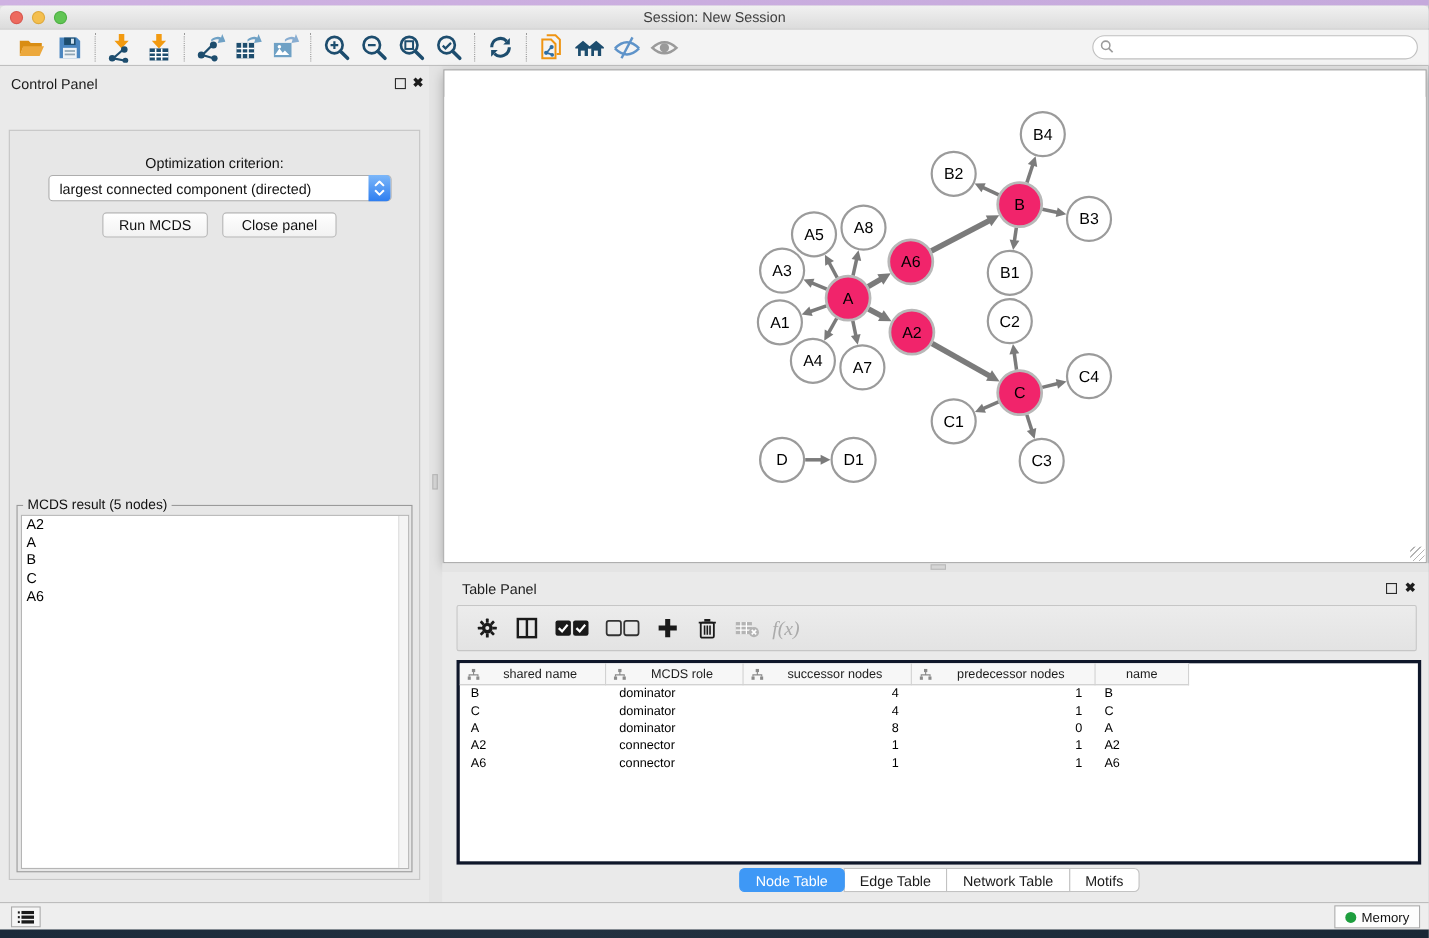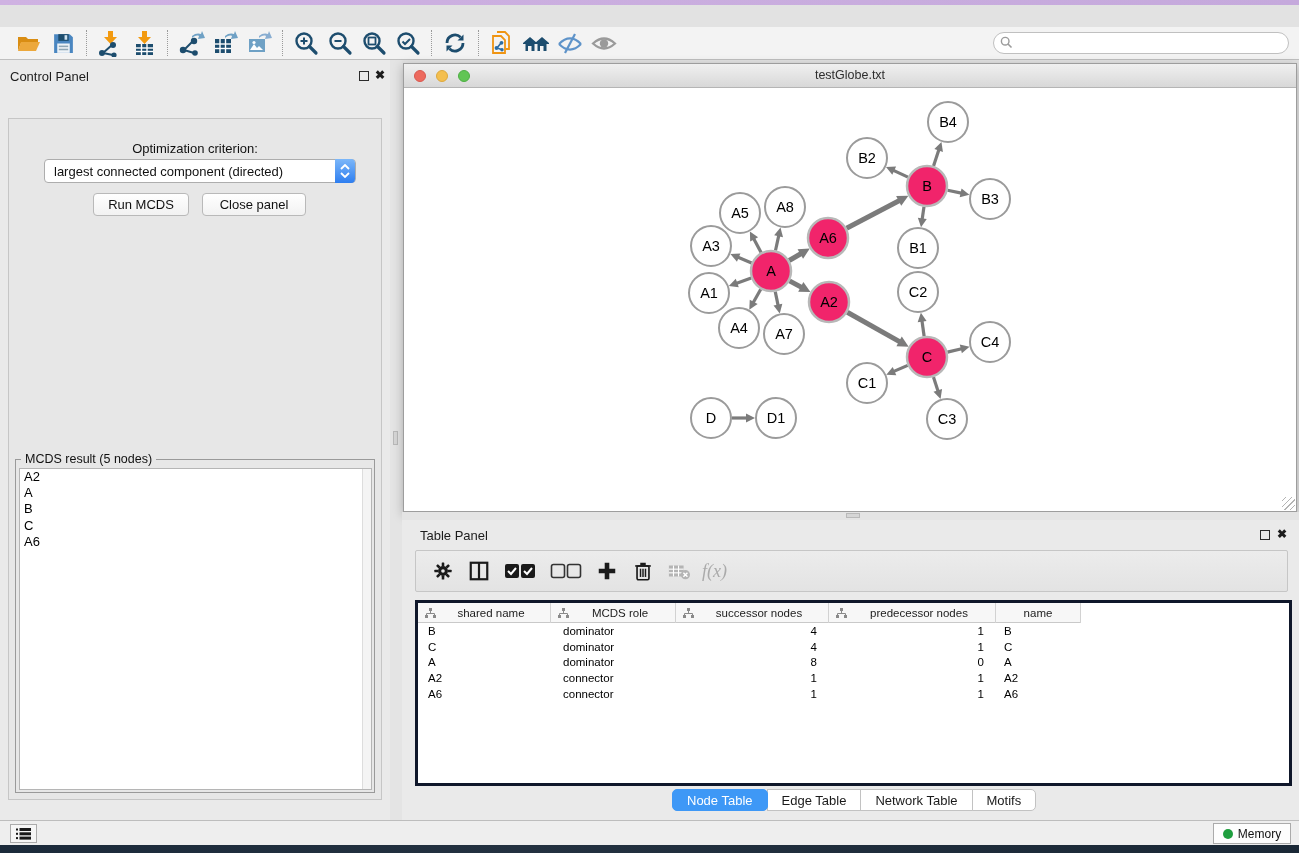--- a/index.html
+++ b/index.html
@@ -108,20 +108,28 @@
   .mem-dot { width:10px; height:10px; border-radius:50%; }
 
   svg text { font-family:"Liberation Sans", sans-serif; }
 </style>
 </head>
 <body>
 
 <div class="screen">
   <div class="wall-top"></div>
 
+  <div class="titlebar">
+    <div class="lights">
+      <div class="light red"></div>
+      <div class="light yellow"></div>
+      <div class="light green"></div>
+    </div>
+    <div class="title">Session: New Session</div>
+  </div>
 
   <div class="toolbar">
     <div class="tbtn">
       <svg width="26" height="26" viewBox="0 0 26 26">
           <path d="M2 7h8l2 2h10v4H5L2 21z" fill="#d98d13"></path>
           <path d="M5 12h19l-4 9H2z" fill="#eca83c"></path>
         </svg>
     </div>
     <div class="tbtn">
       <svg width="25" height="25" viewBox="0 0 24 24">
@@ -311,28 +319,20 @@
           </div>
       </div>
     </div>
   </div>
 
   <div class="v-divider">
       <div class="v-thumb"></div>
     </div>
 
   <div class="net-window">
-    <div class="net-titlebar">
-      <div class="net-lights lights" style="position:absolute;">
-        <div class="light red"></div>
-        <div class="light yellow"></div>
-        <div class="light green"></div>
-      </div>
-      <div class="title">testGlobe.txt</div>
-    </div>
     <div class="net-canvas">
       <svg id="graph-svg" width="892" height="423" viewBox="0 0 892 423">
           <line x1="347.2090173448938" y1="190.02260674858607" x2="331.38797687347494" y2="195.63652433521858" stroke="#7b7b7b" stroke-width="3.2"></line>
           <polygon points="324.7909826551062,197.97739325141393 331.767988061169,190.72677979021142 334.77767666770586,199.20862949954267" fill="#7b7b7b"></polygon>
           <line x1="347.61538461538464" y1="174.92307692307693" x2="332.8461538461538" y2="168.76923076923075" stroke="#7b7b7b" stroke-width="3.2"></line>
           <polygon points="326.38461538461536,166.07692307692307 336.4230769230769,165.38461538461536 332.96153846153845,173.69230769230768" fill="#7b7b7b"></polygon>
           <line x1="356.7197701091396" y1="201.3116594930951" x2="348.7069731878139" y2="215.58445400920652" stroke="#7b7b7b" stroke-width="3.2"></line>
           <polygon points="345.2802298908604,221.6883405069049 345.7621156669945,211.6375800332512 353.60996973546384,216.04339284361993" fill="#7b7b7b"></polygon>
           <line x1="357.10107730506843" y1="164.47943495786996" x2="349.1985635932421" y2="149.69408672284004" stroke="#7b7b7b" stroke-width="3.2"></line>
           <polygon points="345.89892269493157,143.52056504213004 354.1100106446444,149.3367523398433 346.1726256265887,153.57914778052825" fill="#7b7b7b"></polygon>

